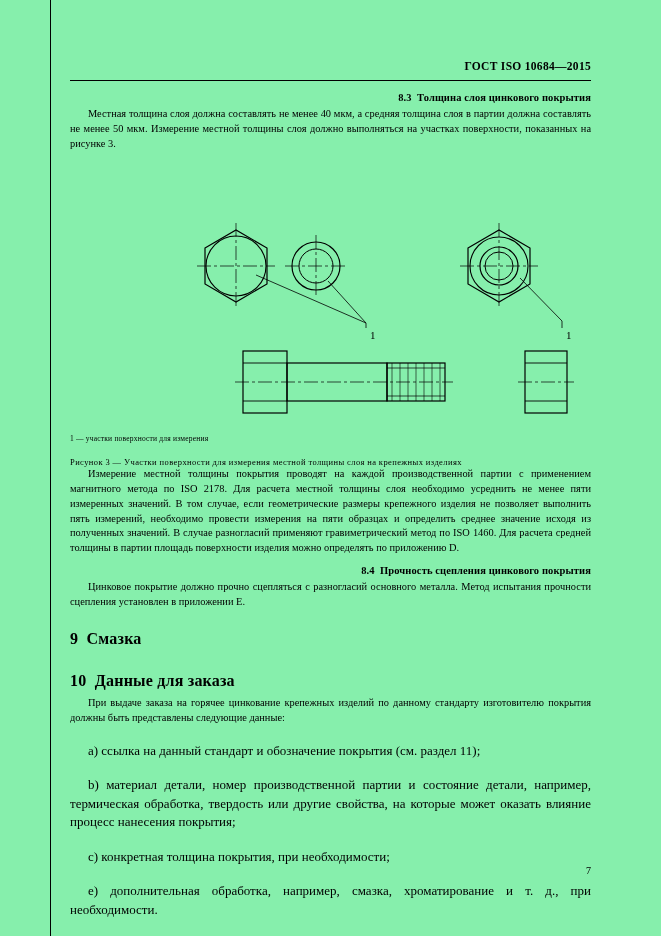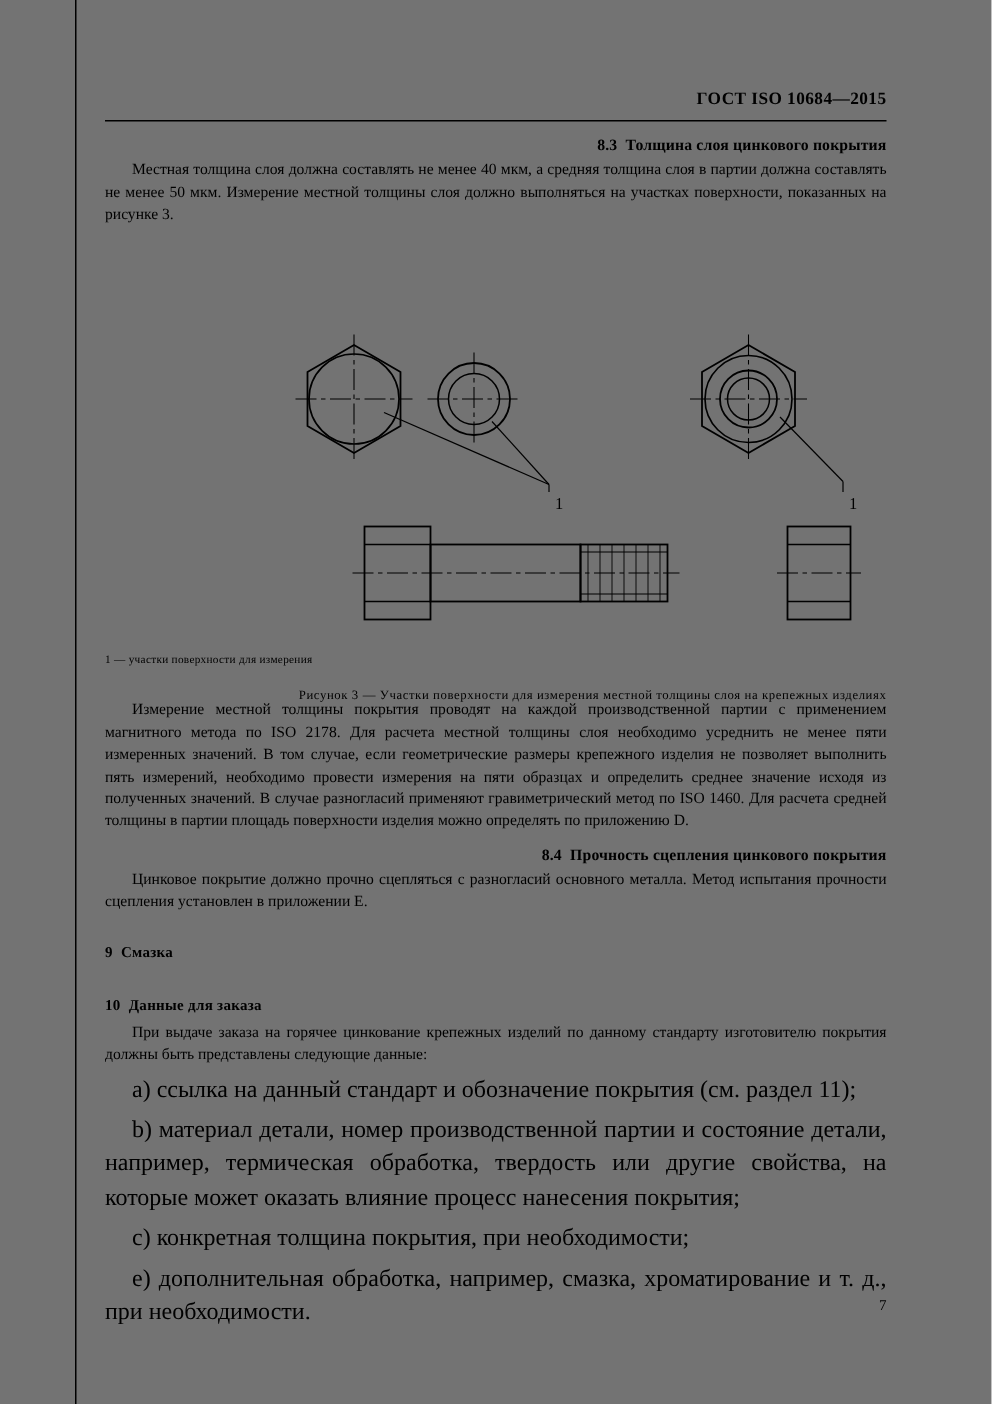--- a/index.html
+++ b/index.html
@@ -8,21 +8,21 @@
     background: #ffffff;
   }
   body {
     font-family: "Liberation Serif", serif;
     color: #000000;
   }
   .page {
     position: relative;
     width: 661px;
     height: 936px;
-    background: #737373;
+    background: #86efac;
     overflow: hidden;
     box-sizing: border-box;
   }
   
   .left-rule {
     position: absolute;
     left: 50px;
     top: 0;
     width: 1px;
     height: 936px;
@@ -52,21 +52,21 @@
     width: 521px;
   }
   h3.sec {
     font-size: 10.5px;
     font-weight: bold;
     margin: 0 0 4px 0;
     letter-spacing: 0.1px;
     text-align: right;
   }
   h2.sec-big {
-    font-size: 10px;
+    font-size: 16px;
     font-weight: bold;
     margin: 0 0 6px 0;
     letter-spacing: 0.2px;
   }
   p.body {
     font-size: 10.4px;
     line-height: 1.42;
     margin: 0 0 3px 0;
     text-align: justify;
     text-indent: 18px;
@@ -83,28 +83,28 @@
     height: 290px;
   }
   .fig-caption-note {
     font-size: 7.5px;
     text-align: left;
     margin-top: 2px;
     letter-spacing: 0.2px;
   }
   .fig-caption {
     font-size: 8.5px;
-    text-align: right;
+    text-align: left;
     margin-top: 14px;
     letter-spacing: 0.4px;
   }
   .list-item {
-    font-size: 16px;
+    font-size: 13px;
     line-height: 1.42;
-    margin: 4px 0 1px 0;
+    margin: 16px 0 1px 0;
     text-align: justify;
     text-indent: 18px;
   }
   .pagenum {
     position: absolute;
     right: 70px;
     bottom: 60px;
     font-size: 10px;
     font-family: "Liberation Serif", serif;
   }

